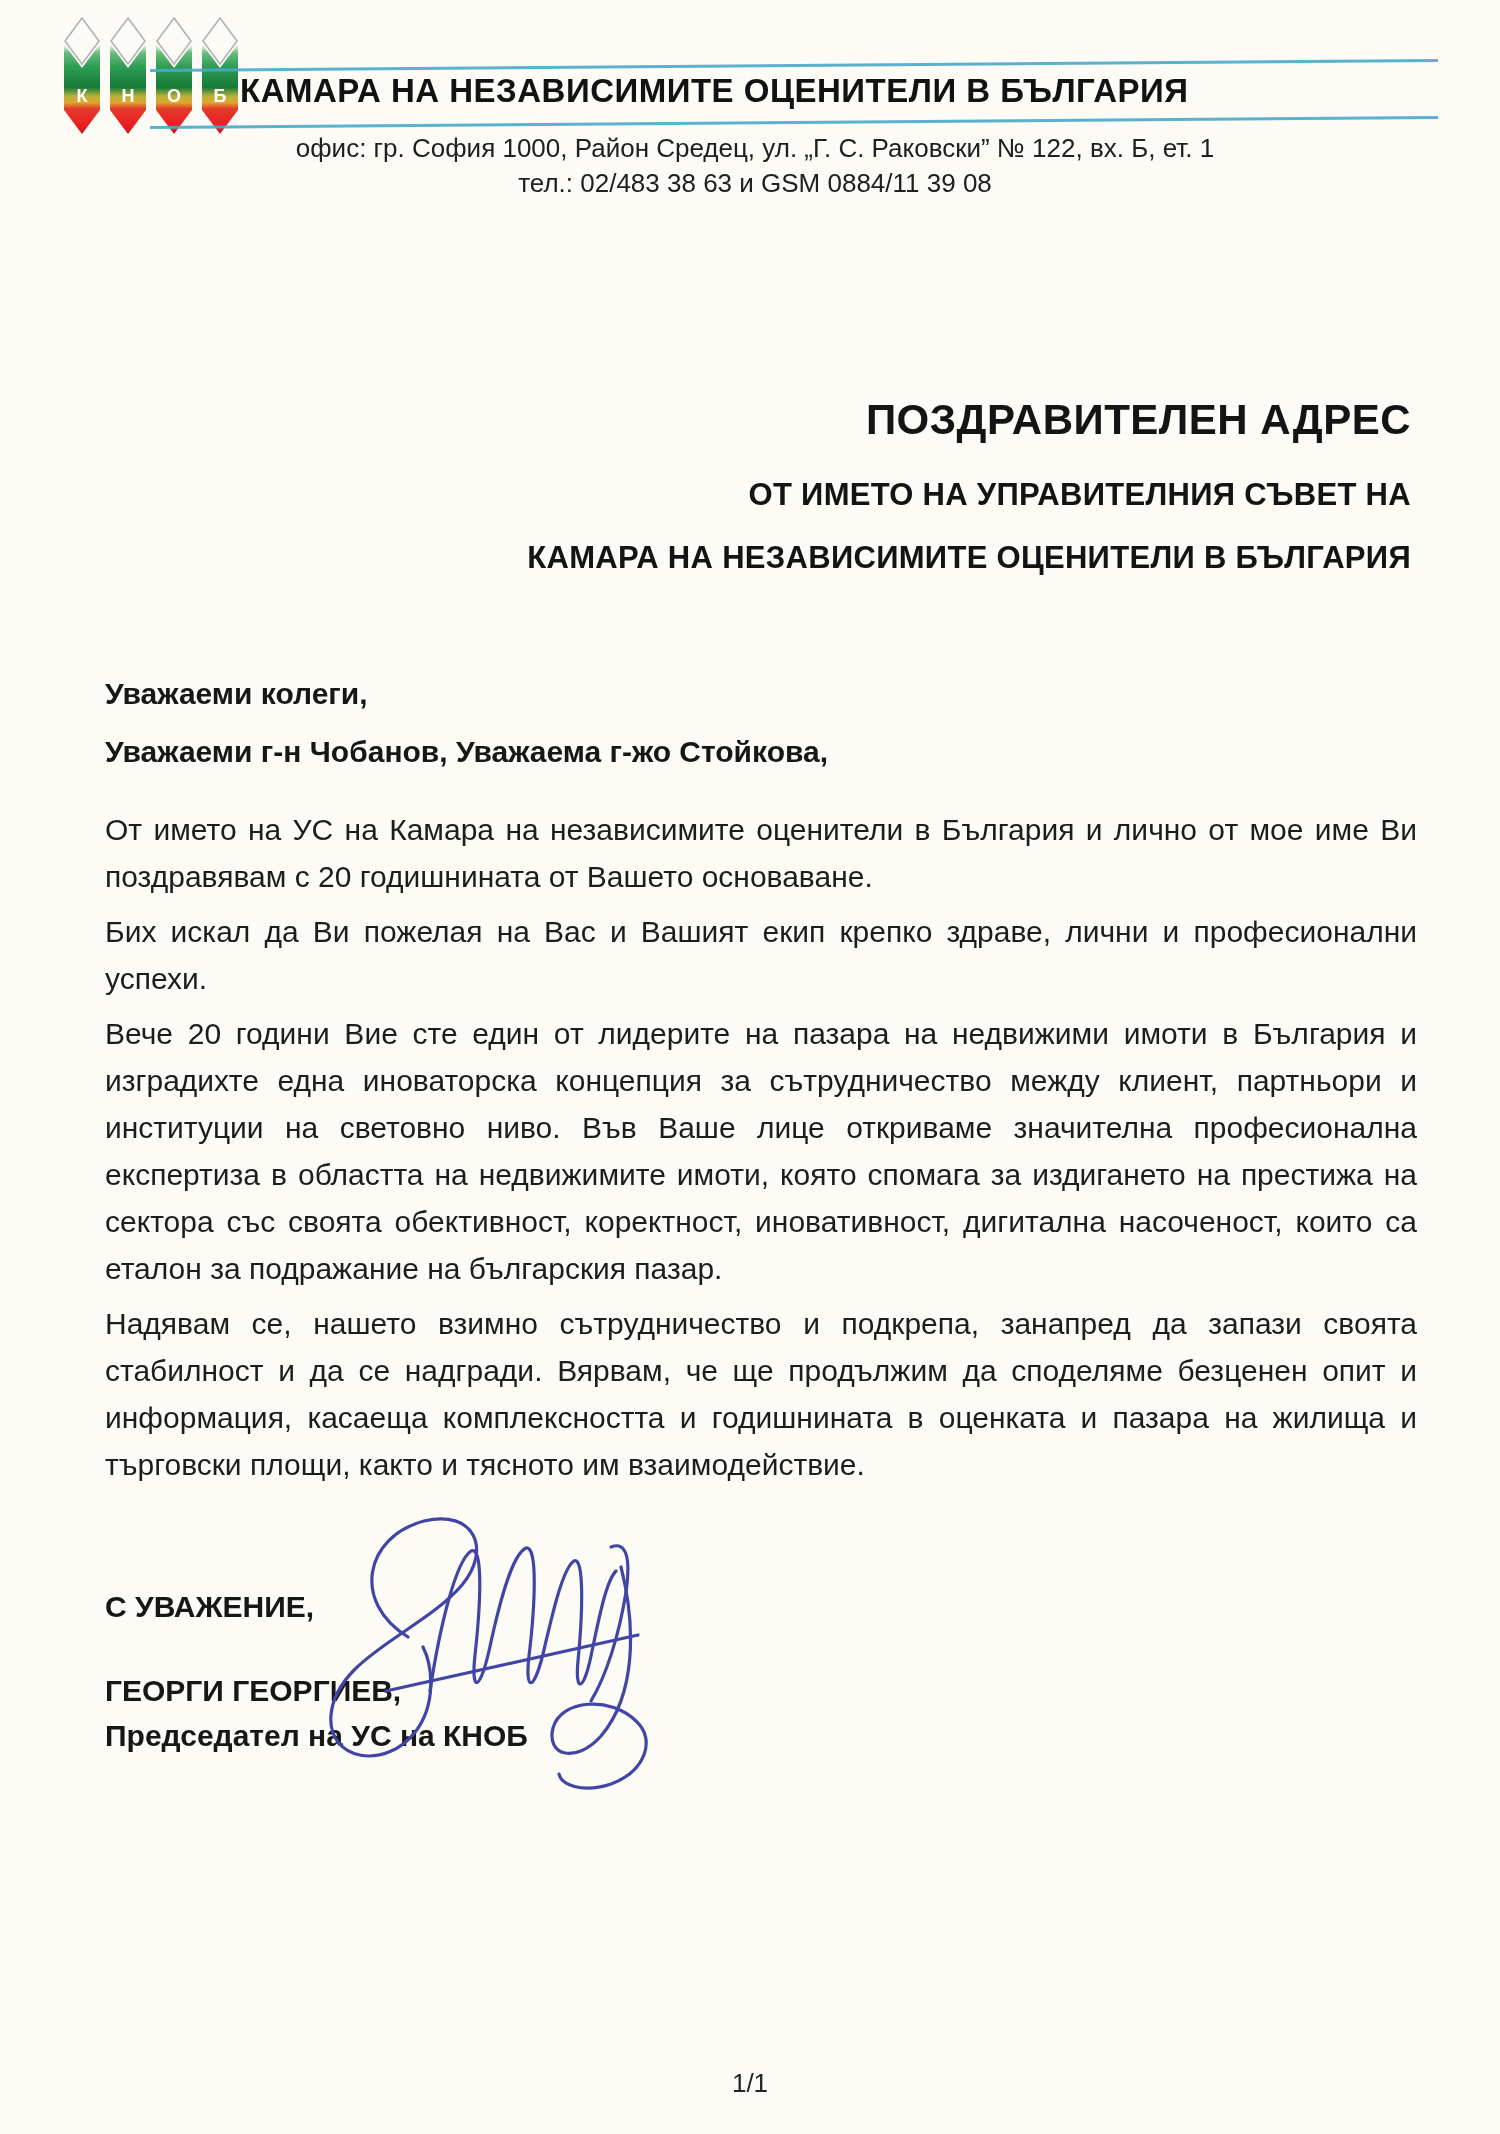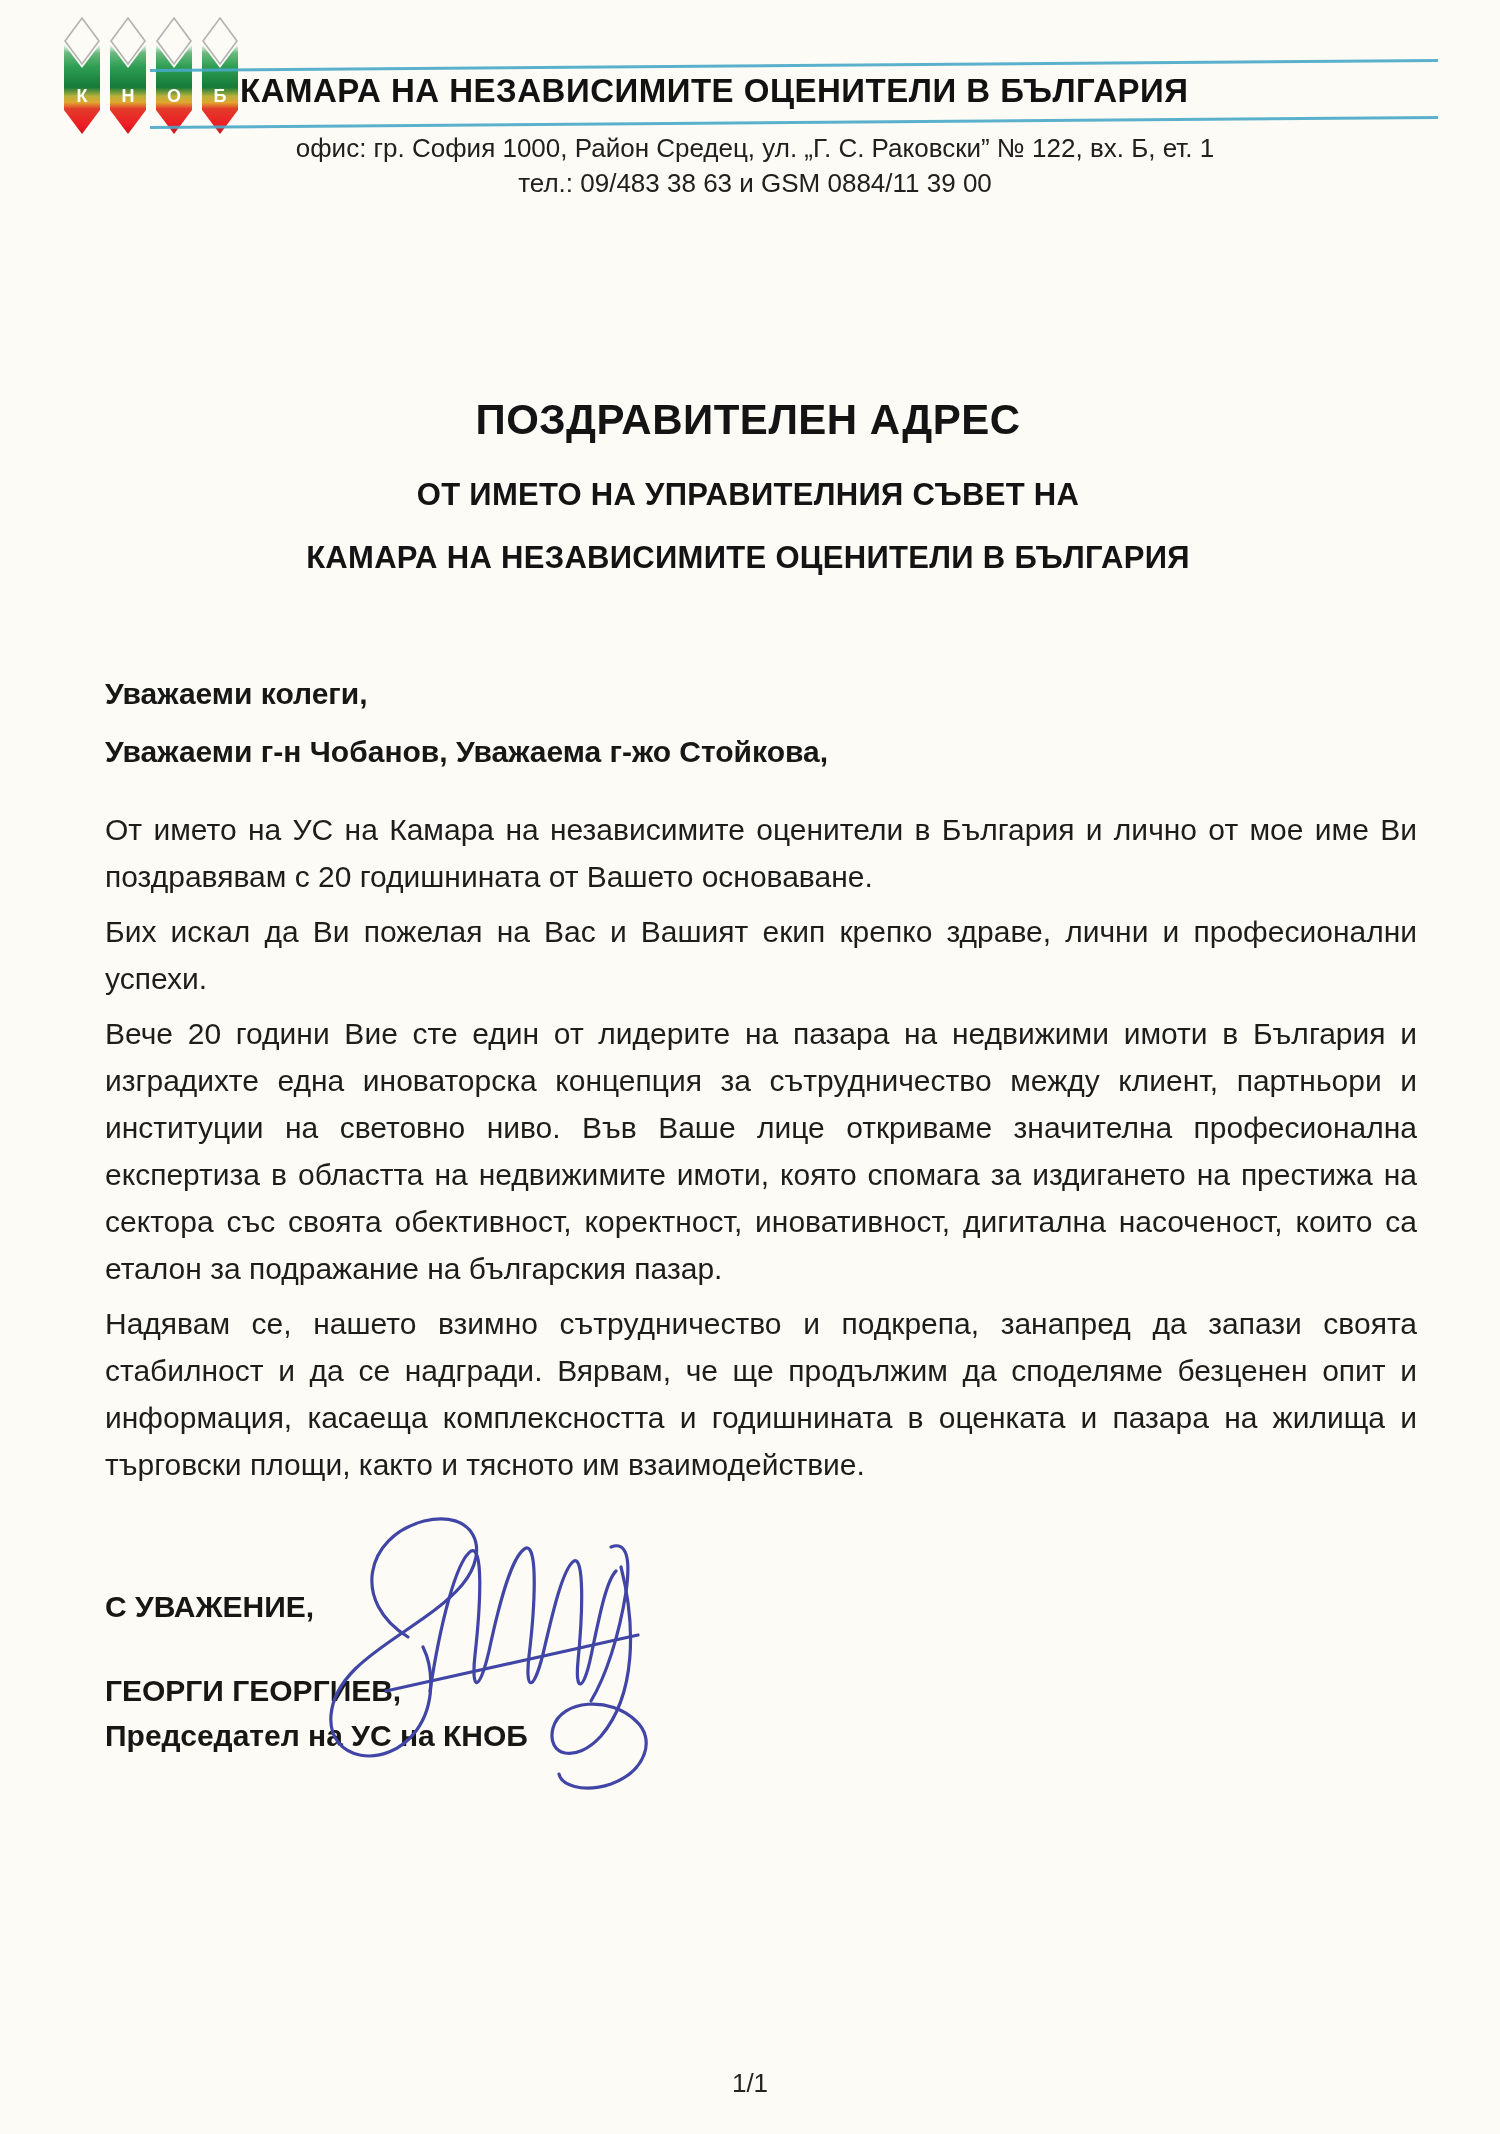--- a/index.html
+++ b/index.html
@@ -23,21 +23,21 @@
     position:absolute; left:240px; top:72px; width:1200px;
     font-size:33px; font-weight:bold; letter-spacing:.5px; color:#121212;
     white-space:nowrap;
   }
   .contact {
     position:absolute; left:100px; top:131px; width:1310px;
     text-align:center; font-size:26px; line-height:35px; color:#20201e;
   }
   .contact .link { color:#2b5bc4; text-decoration:underline; cursor:pointer; }
   
-  .title-block { position:absolute; left:93px; top:396px; width:1310px; text-align:center; color:#141414; }
+  .title-block { position:absolute; left:101px; top:396px; width:1310px; text-align:right; color:#141414; }
   .title-main { font-size:42px; font-weight:bold; letter-spacing:.5px; margin-bottom:33px; }
   .title-sub  { font-size:31px; font-weight:bold; letter-spacing:.3px; }
   .title-sub + .title-sub { margin-top:27px; }
   
   .salutations { position:absolute; left:105px; top:674px; width:1310px; }
   .salutation { font-size:30px; font-weight:bold; line-height:40px; color:#171715; }
   .salutation + .salutation { margin-top:18px; }
   .paragraphs { position:absolute; left:105px; top:806px; width:1312px; }
   .paragraphs p {
     font-size:30px; line-height:47px;
@@ -95,21 +95,21 @@
         <text x="24" y="86" text-anchor="middle" font-size="18" font-weight="bold" fill="#ffffff">Б</text>
       </g>
     </svg>
 
     <div class="rule rule-top"></div>
     <div class="org-name">КАМАРА НА НЕЗАВИСИМИТЕ ОЦЕНИТЕЛИ В БЪЛГАРИЯ</div>
     <div class="rule rule-bottom"></div>
 
     <div class="contact">
       <div>офис: гр. София 1000, Район Средец, ул. „Г. С. Раковски” № 122, вх. Б, ет. 1</div>
-      <div>тел.: 09/483 38 63 и GSM 0884/11 39 00</div>
+      <div>тел.: 02/483 38 63 и GSM 0884/11 39 08</div>
     </div>
   </header>
 
   <section class="title-block">
     <div class="title-main">ПОЗДРАВИТЕЛЕН АДРЕС</div>
     <div class="title-sub">ОТ ИМЕТО НА УПРАВИТЕЛНИЯ СЪВЕТ НА</div>
     <div class="title-sub">КАМАРА НА НЕЗАВИСИМИТЕ ОЦЕНИТЕЛИ В БЪЛГАРИЯ</div>
   </section>
 
   <section class="salutations">

